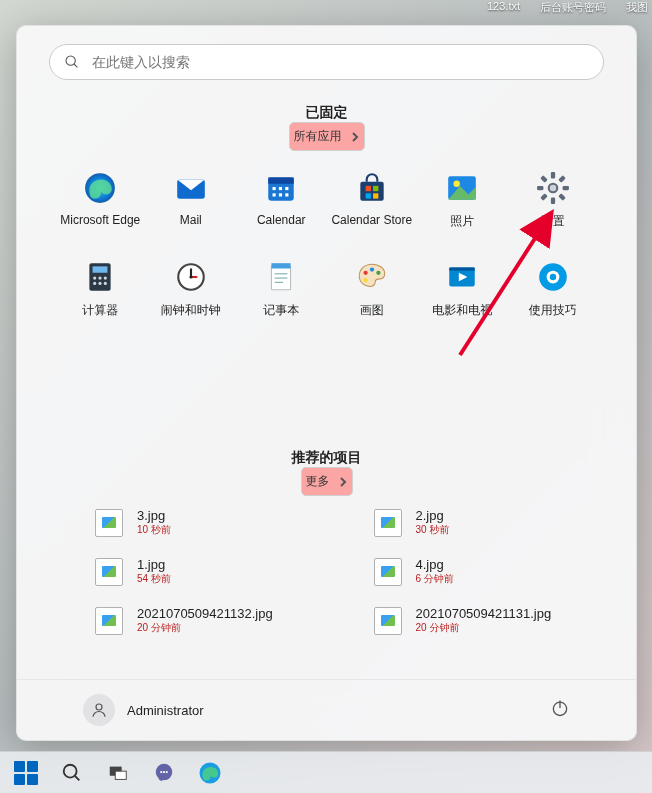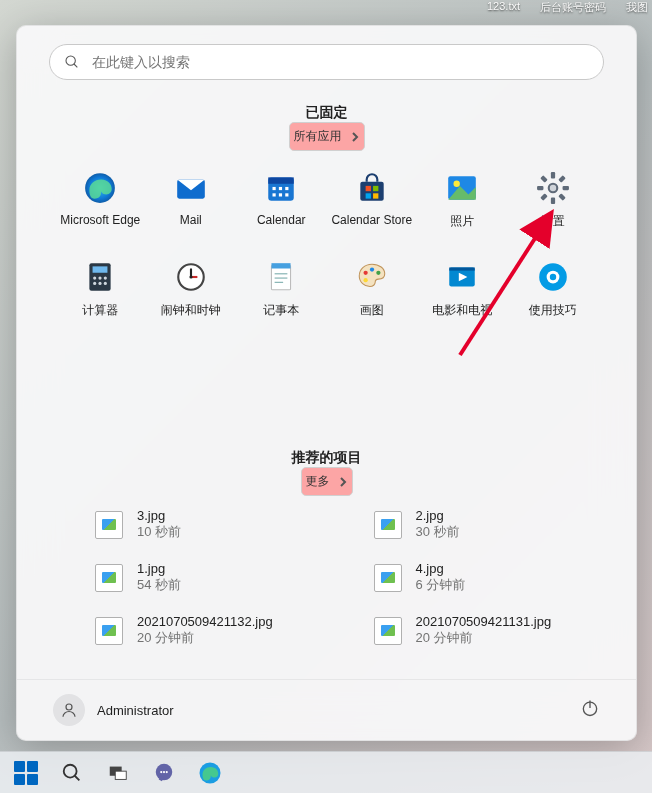--- a/index.html
+++ b/index.html
@@ -85,26 +85,26 @@
     border: 1px solid #b0b0b0; background: #fff;
     display: flex; align-items: center; justify-content: center;
     border-radius: 2px;
   }
   .rec-thumb .ph {
     width: 14px; height: 11px;
     background: linear-gradient(135deg,#3aa0f0 50%,#6fc050 50%);
     border-radius: 1px;
   }
   .rec-text .name { font-size: 13px; color: #222; }
-  .rec-text .time { font-size: 13px; color: #737373; }
+  .rec-text .time { font-size: 10px; color: #b91c1c; }
   .footer {
     margin-top: auto;
     border-top: 1px solid rgba(0,0,0,.06);
     display: flex; align-items: center; justify-content: space-between;
-    padding: 14px 36px;
+    padding: 14px 66px;
     text-align: right;
   }
   .user { display: flex; align-items: center; gap: 12px; cursor: pointer; }
   .avatar {
     width: 32px; height: 32px; border-radius: 50%;
     background: #e2e2e4; display: flex; align-items: center; justify-content: center;
   }
   .avatar svg { width: 18px; height: 18px; stroke: #555; fill: none; stroke-width: 1.6; }
   .username { font-size: 13px; color: #222; }
   .power { cursor: pointer; }

